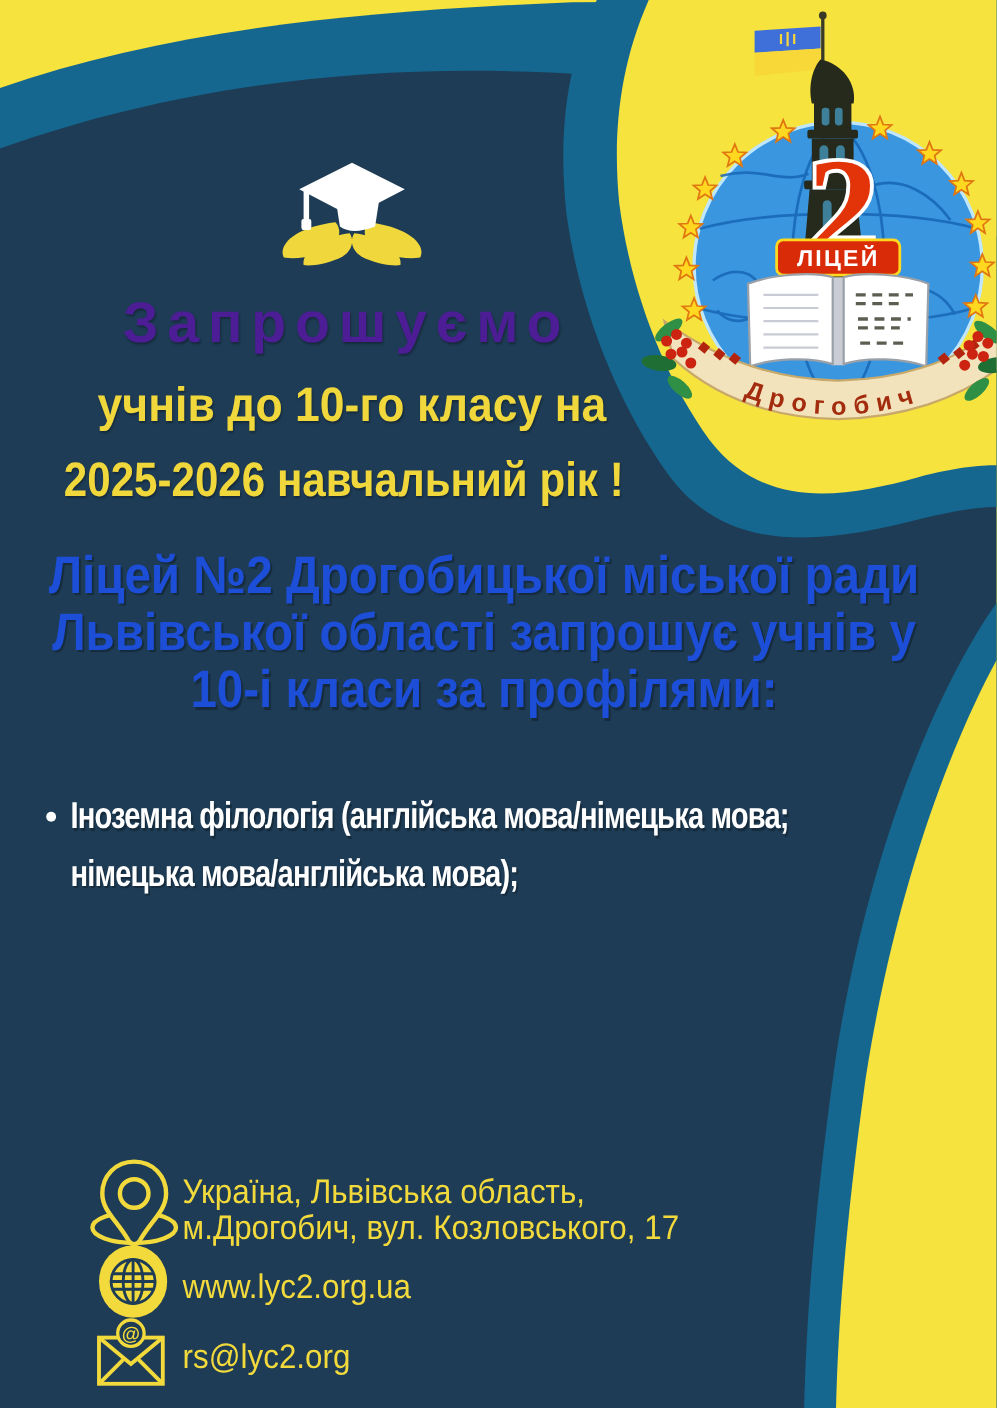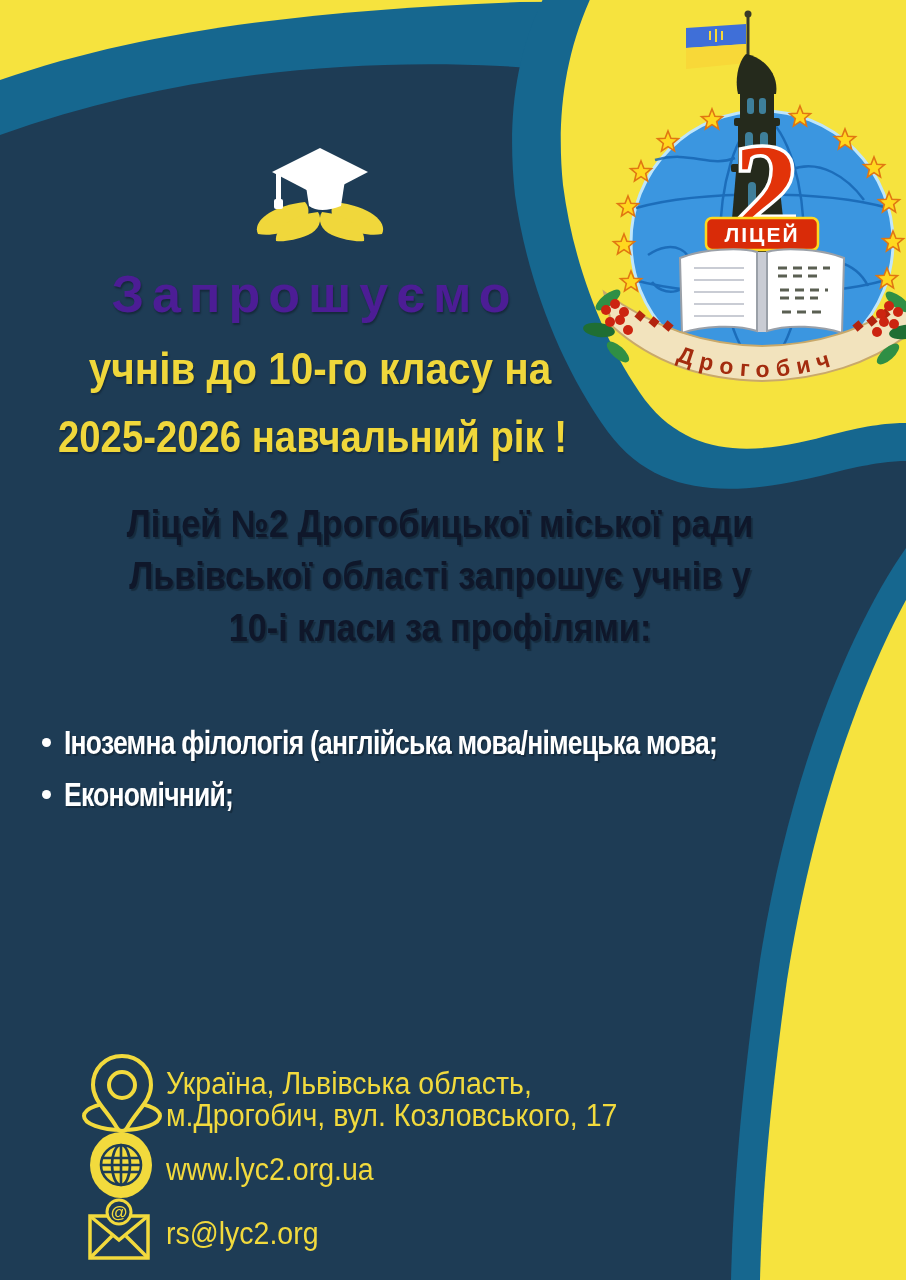--- a/index.html
+++ b/index.html
@@ -23,21 +23,21 @@
     text-shadow:1px 2px 2px rgba(0,0,0,.30);
   }
   .hero-line3{
     left:0;top:412px;width:625px;text-align:center;
     font-size:44px;font-weight:bold;color:#f0d73b;
     transform:scaleX(.87);transform-origin:50% 50%;
     text-shadow:1px 2px 2px rgba(0,0,0,.30);
   }
   .intro{
     left:0;top:498px;width:880px;text-align:center;
-    font-size:38px;font-weight:bold;color:#0f172a;line-height:52px;
+    font-size:48px;font-weight:bold;color:#1d4ed8;line-height:52px;
     text-shadow:2px 2px 1px rgba(0,0,0,.28);
   }
   .intro .iline{transform:scaleX(.90);transform-origin:50% 50%;}
   .plist{left:0;top:716px;width:787px;}
   .prow{position:relative;height:52px;}
   .prow .dot{
     position:absolute;left:42px;top:22px;width:9px;height:9px;border-radius:50%;
     background:#ffffff;
   }
   .prow .ptxt{
@@ -227,21 +227,20 @@
   <div class="iline">Львівської області запрошує учнів у</div>
   <div class="iline">10-і класи за профілями:</div>
 </div>
 
 <div class="abs plist">
   <div class="prow">
     <span class="dot"></span>
     <span class="ptxt">Іноземна філологія (англійська мова/німецька мова;</span>
   </div>
   <div class="prow">
-    <span class="dot"></span>
-    <span class="ptxt">Економічний;</span>
+    <span class="ptxt">німецька мова/англійська мова);</span>
   </div>
 </div>
 
 <div class="abs contact-text addr1">Україна, Львівська область,</div>
 <div class="abs contact-text addr2">м.Дрогобич, вул. Козловського, 17</div>
 <div class="abs contact-text www">www.lyc2.org.ua</div>
 <div class="abs contact-text mail">rs@lyc2.org</div>
 
 </body></html>

